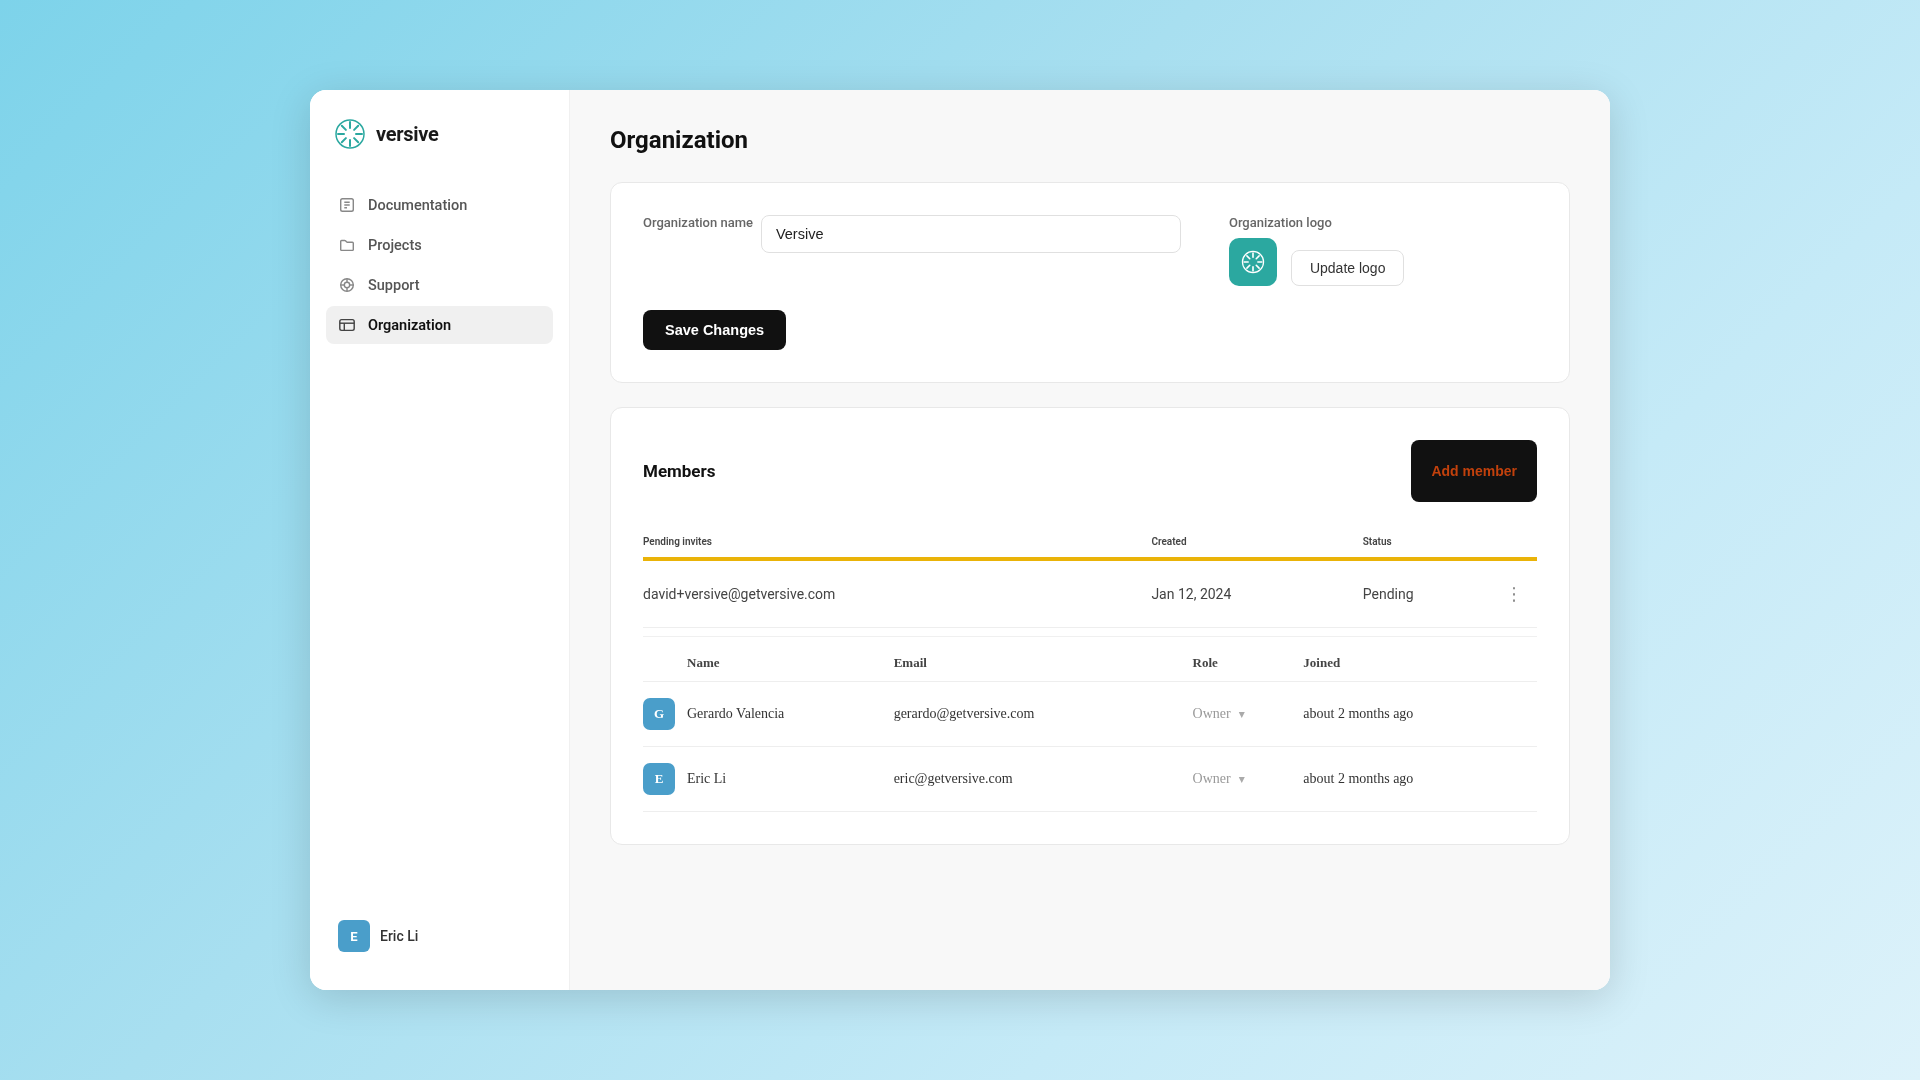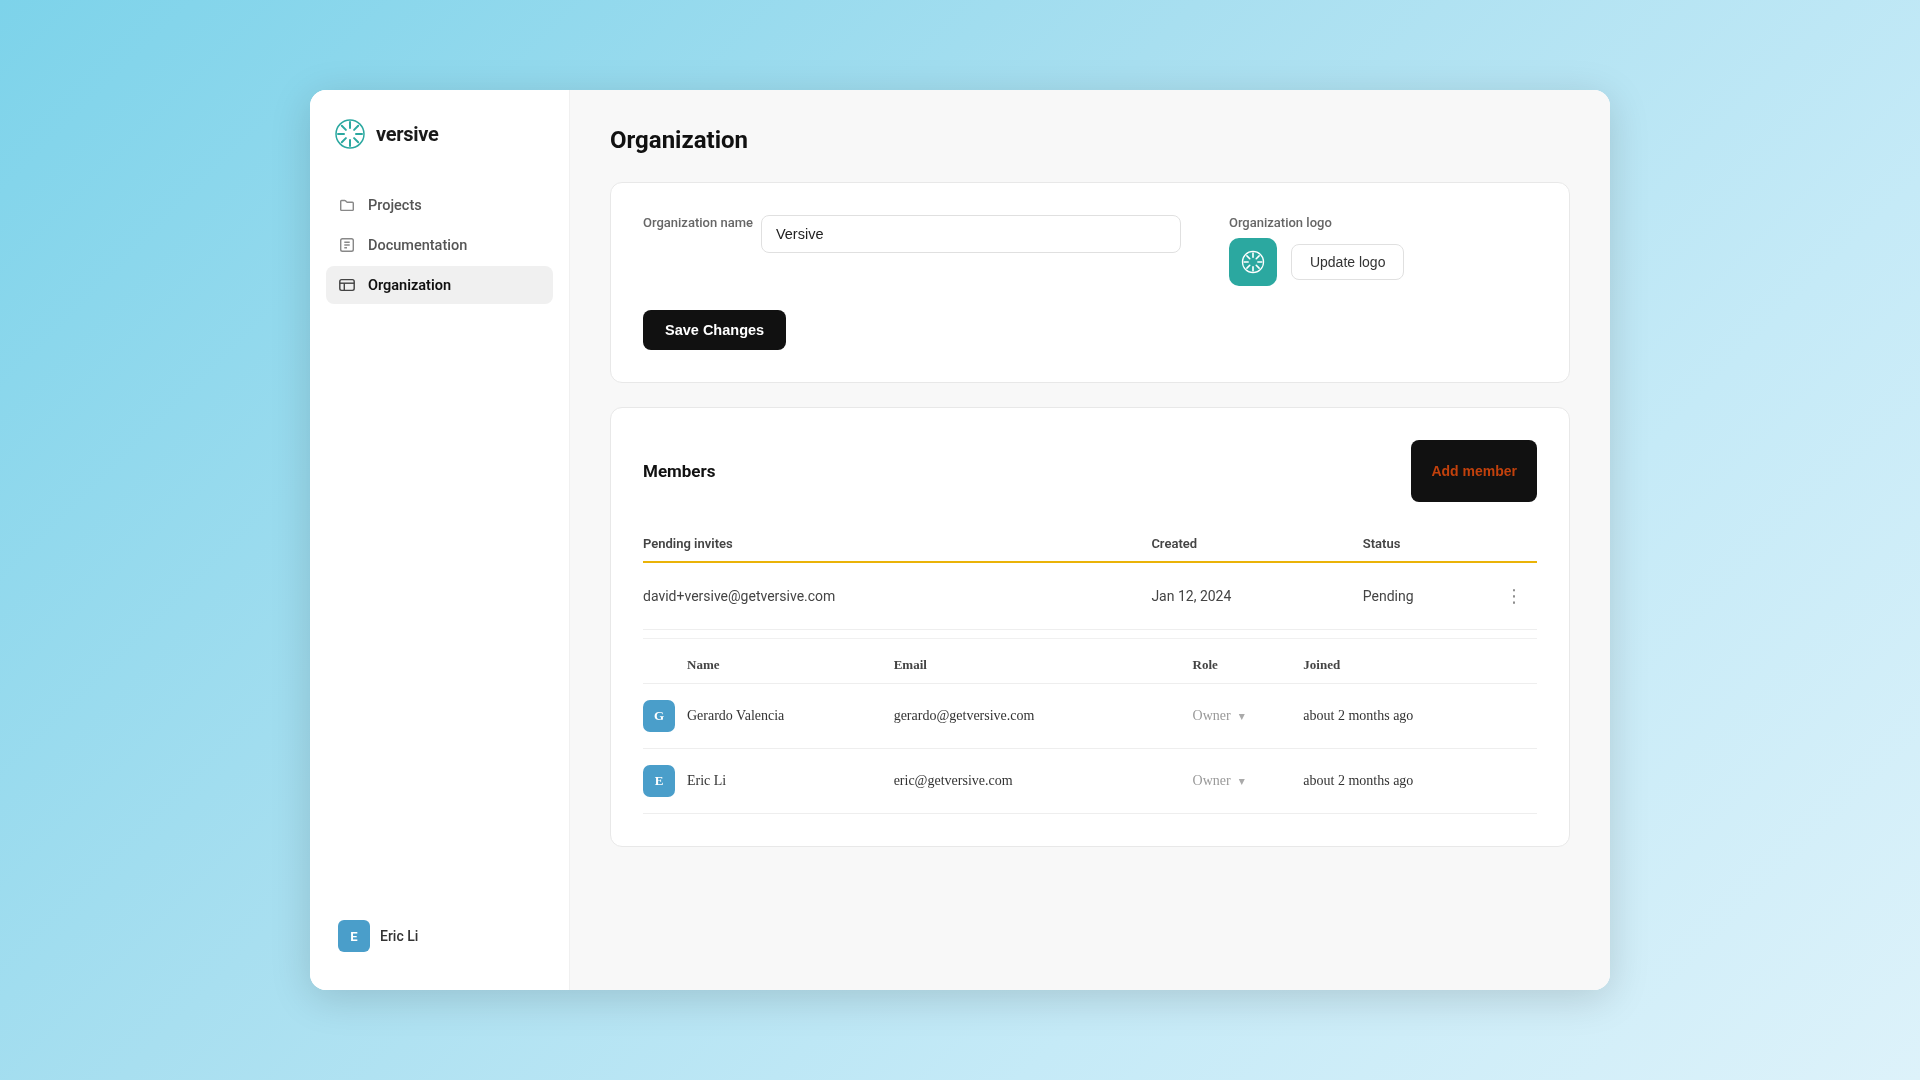--- a/index.html
+++ b/index.html
@@ -187,21 +187,21 @@
     }
 
     .logo-group {
       display: flex;
       flex-direction: column;
       gap: 8px;
     }
 
     .logo-display {
       display: flex;
-      align-items: center;
+      align-items: flex-end;
       gap: 14px;
     }
 
     .org-logo-box {
       width: 48px;
       height: 48px;
       background: #2ba8a0;
       border-radius: 10px;
       display: flex;
       align-items: center;
@@ -256,25 +256,25 @@
       margin-bottom: 0;
     }
 
     .table {
       width: 100%;
       border-collapse: collapse;
     }
 
     .table th {
       text-align: left;
-      font-size: 13px;
+      font-size: 10px;
       font-weight: 600;
       color: #444;
       padding: 10px 0;
-      border-bottom: 2px solid #eab308;
+      border-bottom: 4px solid #eab308;
     }
 
     .table td {
       padding: 18px 0;
       font-size: 14px;
       color: #444;
       border-bottom: 1px solid #eee;
       vertical-align: middle;
     }
 
@@ -378,35 +378,46 @@
           <line x1="11.9" y1="20.1" x2="7.8" y2="24.2" stroke="#2ba8a0" stroke-width="2" stroke-linecap="round"></line>
         </svg>
       </div>
       <span class="logo-text">versive</span>
     </div>
 
     <nav class="sidebar-nav">
 
       <div class="sidebar-item">
         <svg class="sidebar-item-icon" viewBox="0 0 20 20" fill="none" stroke="currentColor" stroke-width="1.6">
-          <path d="M3 6a1 1 0 011-1h3.586a1 1 0 01.707.293L9.707 6.7A1 1 0 0010.414 7H16a1 1 0 011 1v7a1 1 0 01-1 1H4a1 1 0 01-1-1V6z"></path>
-        </svg>
-        <span>Projects</span>
-      </div>
-
-      <div class="sidebar-item">
-        <svg class="sidebar-item-icon" viewBox="0 0 20 20" fill="none" stroke="currentColor" stroke-width="1.6">
           <rect x="3" y="3" width="14" height="14" rx="2"></rect>
           <line x1="7" y1="7" x2="13" y2="7"></line>
           <line x1="7" y1="10" x2="13" y2="10"></line>
           <line x1="7" y1="13" x2="10" y2="13"></line>
         </svg>
         <span>Documentation</span>
       </div>
 
+      <div class="sidebar-item">
+        <svg class="sidebar-item-icon" viewBox="0 0 20 20" fill="none" stroke="currentColor" stroke-width="1.6">
+          <path d="M3 6a1 1 0 011-1h3.586a1 1 0 01.707.293L9.707 6.7A1 1 0 0010.414 7H16a1 1 0 011 1v7a1 1 0 01-1 1H4a1 1 0 01-1-1V6z"></path>
+        </svg>
+        <span>Projects</span>
+      </div>
+
+      <div class="sidebar-item">
+        <svg class="sidebar-item-icon" viewBox="0 0 20 20" fill="none" stroke="currentColor" stroke-width="1.6">
+          <circle cx="10" cy="10" r="7"></circle>
+          <circle cx="10" cy="10" r="3"></circle>
+          <line x1="3" y1="10" x2="7" y2="10"></line>
+          <line x1="13" y1="10" x2="17" y2="10"></line>
+          <line x1="10" y1="3" x2="10" y2="7"></line>
+          <line x1="10" y1="13" x2="10" y2="17"></line>
+        </svg>
+        <span>Support</span>
+      </div>
 
       <div class="sidebar-item active">
         <svg class="sidebar-item-icon" viewBox="0 0 20 20" fill="none" stroke="currentColor" stroke-width="1.6">
           <rect x="2" y="4" width="16" height="12" rx="2"></rect>
           <line x1="2" y1="8" x2="18" y2="8"></line>
           <line x1="7" y1="8" x2="7" y2="16"></line>
         </svg>
         <span>Organization</span>
       </div>
     </nav>

